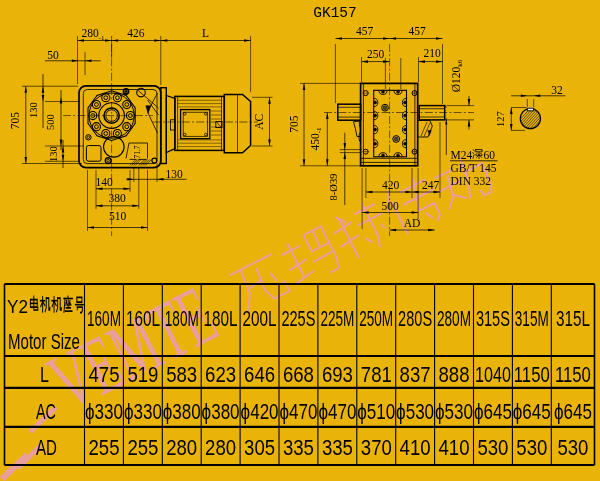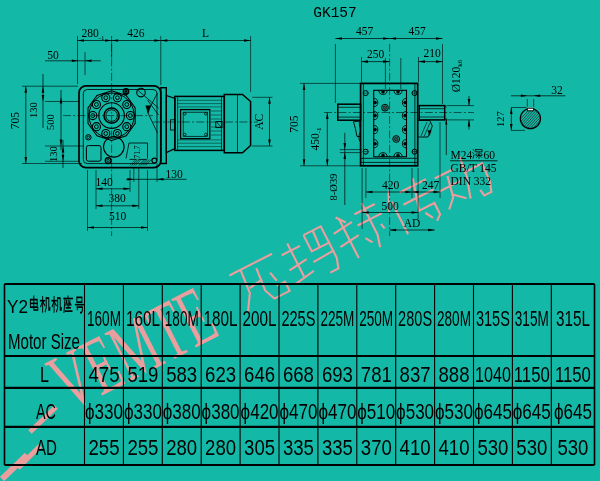--- a/index.html
+++ b/index.html
@@ -1,14 +1,14 @@
 <!DOCTYPE html>
 <html><head><meta charset="utf-8"><style>
 html,body{margin:0;padding:0;background:#fff;}
-#wrap{position:relative;width:600px;height:481px;background:#14b8a6;overflow:hidden;}
+#wrap{position:relative;width:600px;height:481px;background:#eab308;overflow:hidden;}
 svg{position:absolute;left:0;top:0;}
 </style></head><body>
 <div id="wrap">
 <svg width="600" height="481" viewBox="0 0 600 481">
 
 <g transform="translate(68.5,412.6) rotate(-27)">
 <text x="0" y="0" font-family="Liberation Serif" font-size="83" textLength="172" lengthAdjust="spacingAndGlyphs" fill="#eb9e9e">VEMTE</text>
 <g transform="translate(201,-56) scale(0.57)" stroke="#eb9e9e" stroke-width="3.7" fill="none">
 <path d="M8,12 L92,12"></path>
 <path d="M30,12 L26,56 L8,84"></path>

